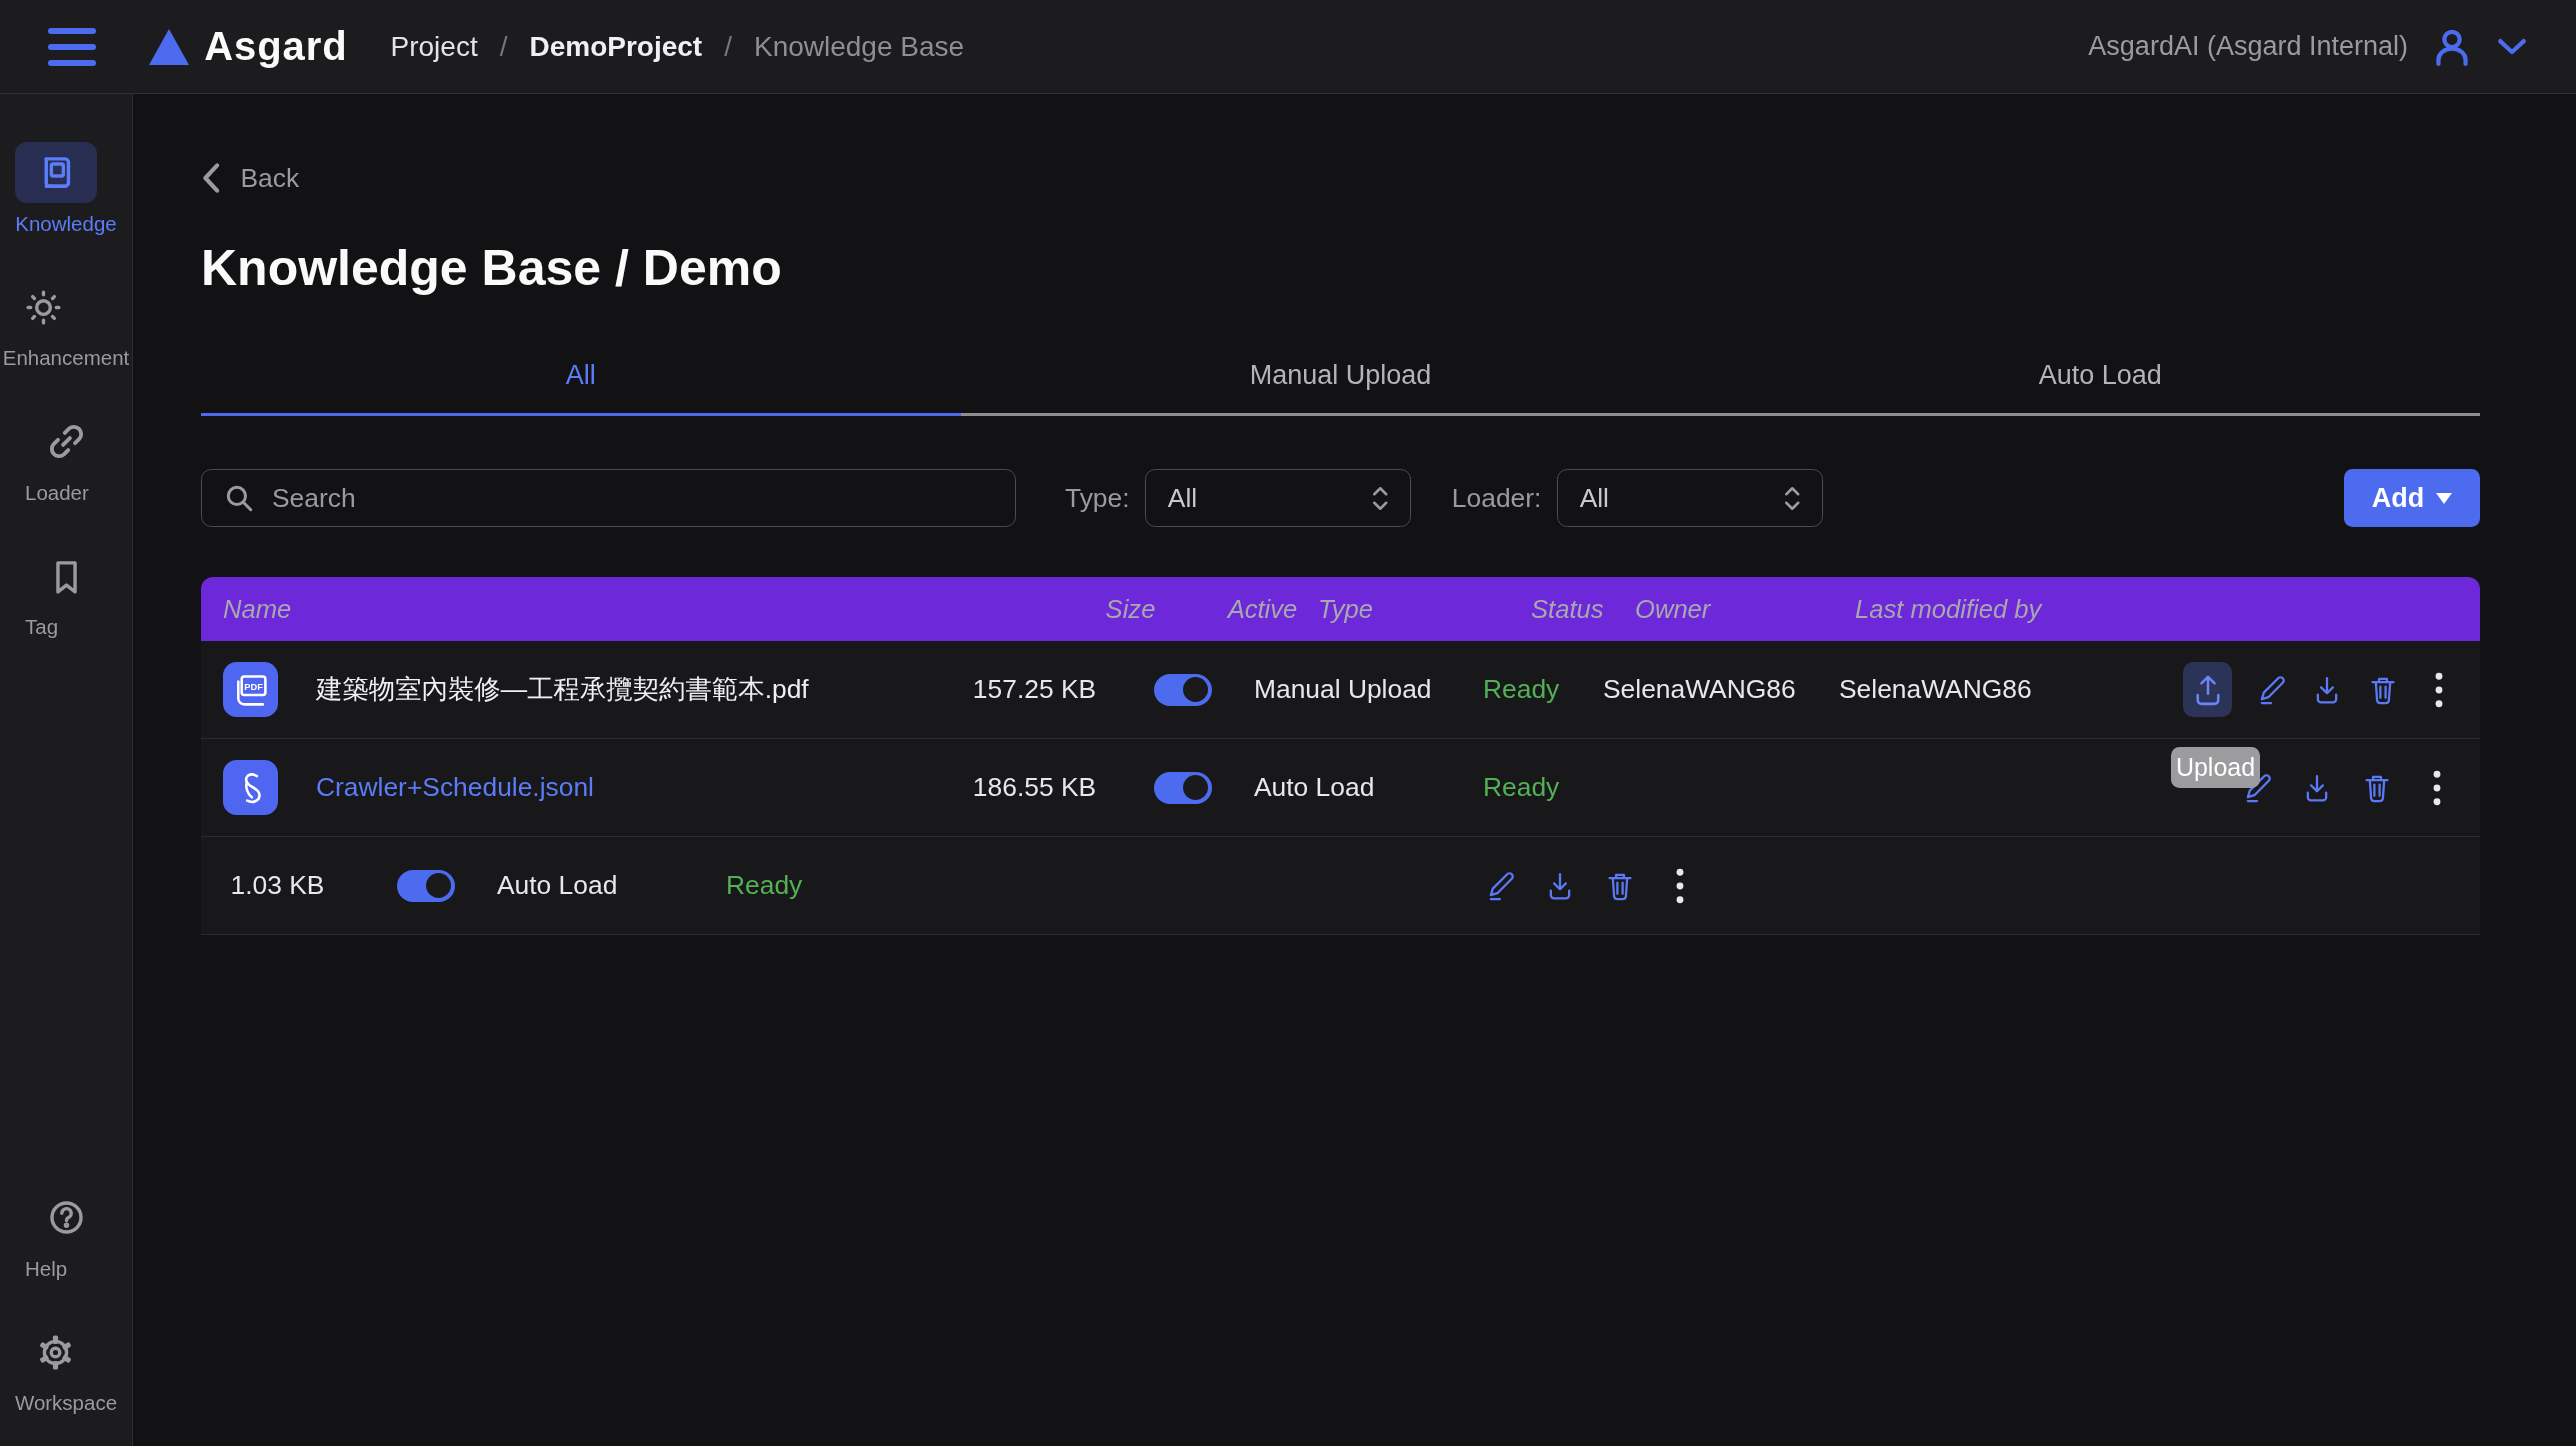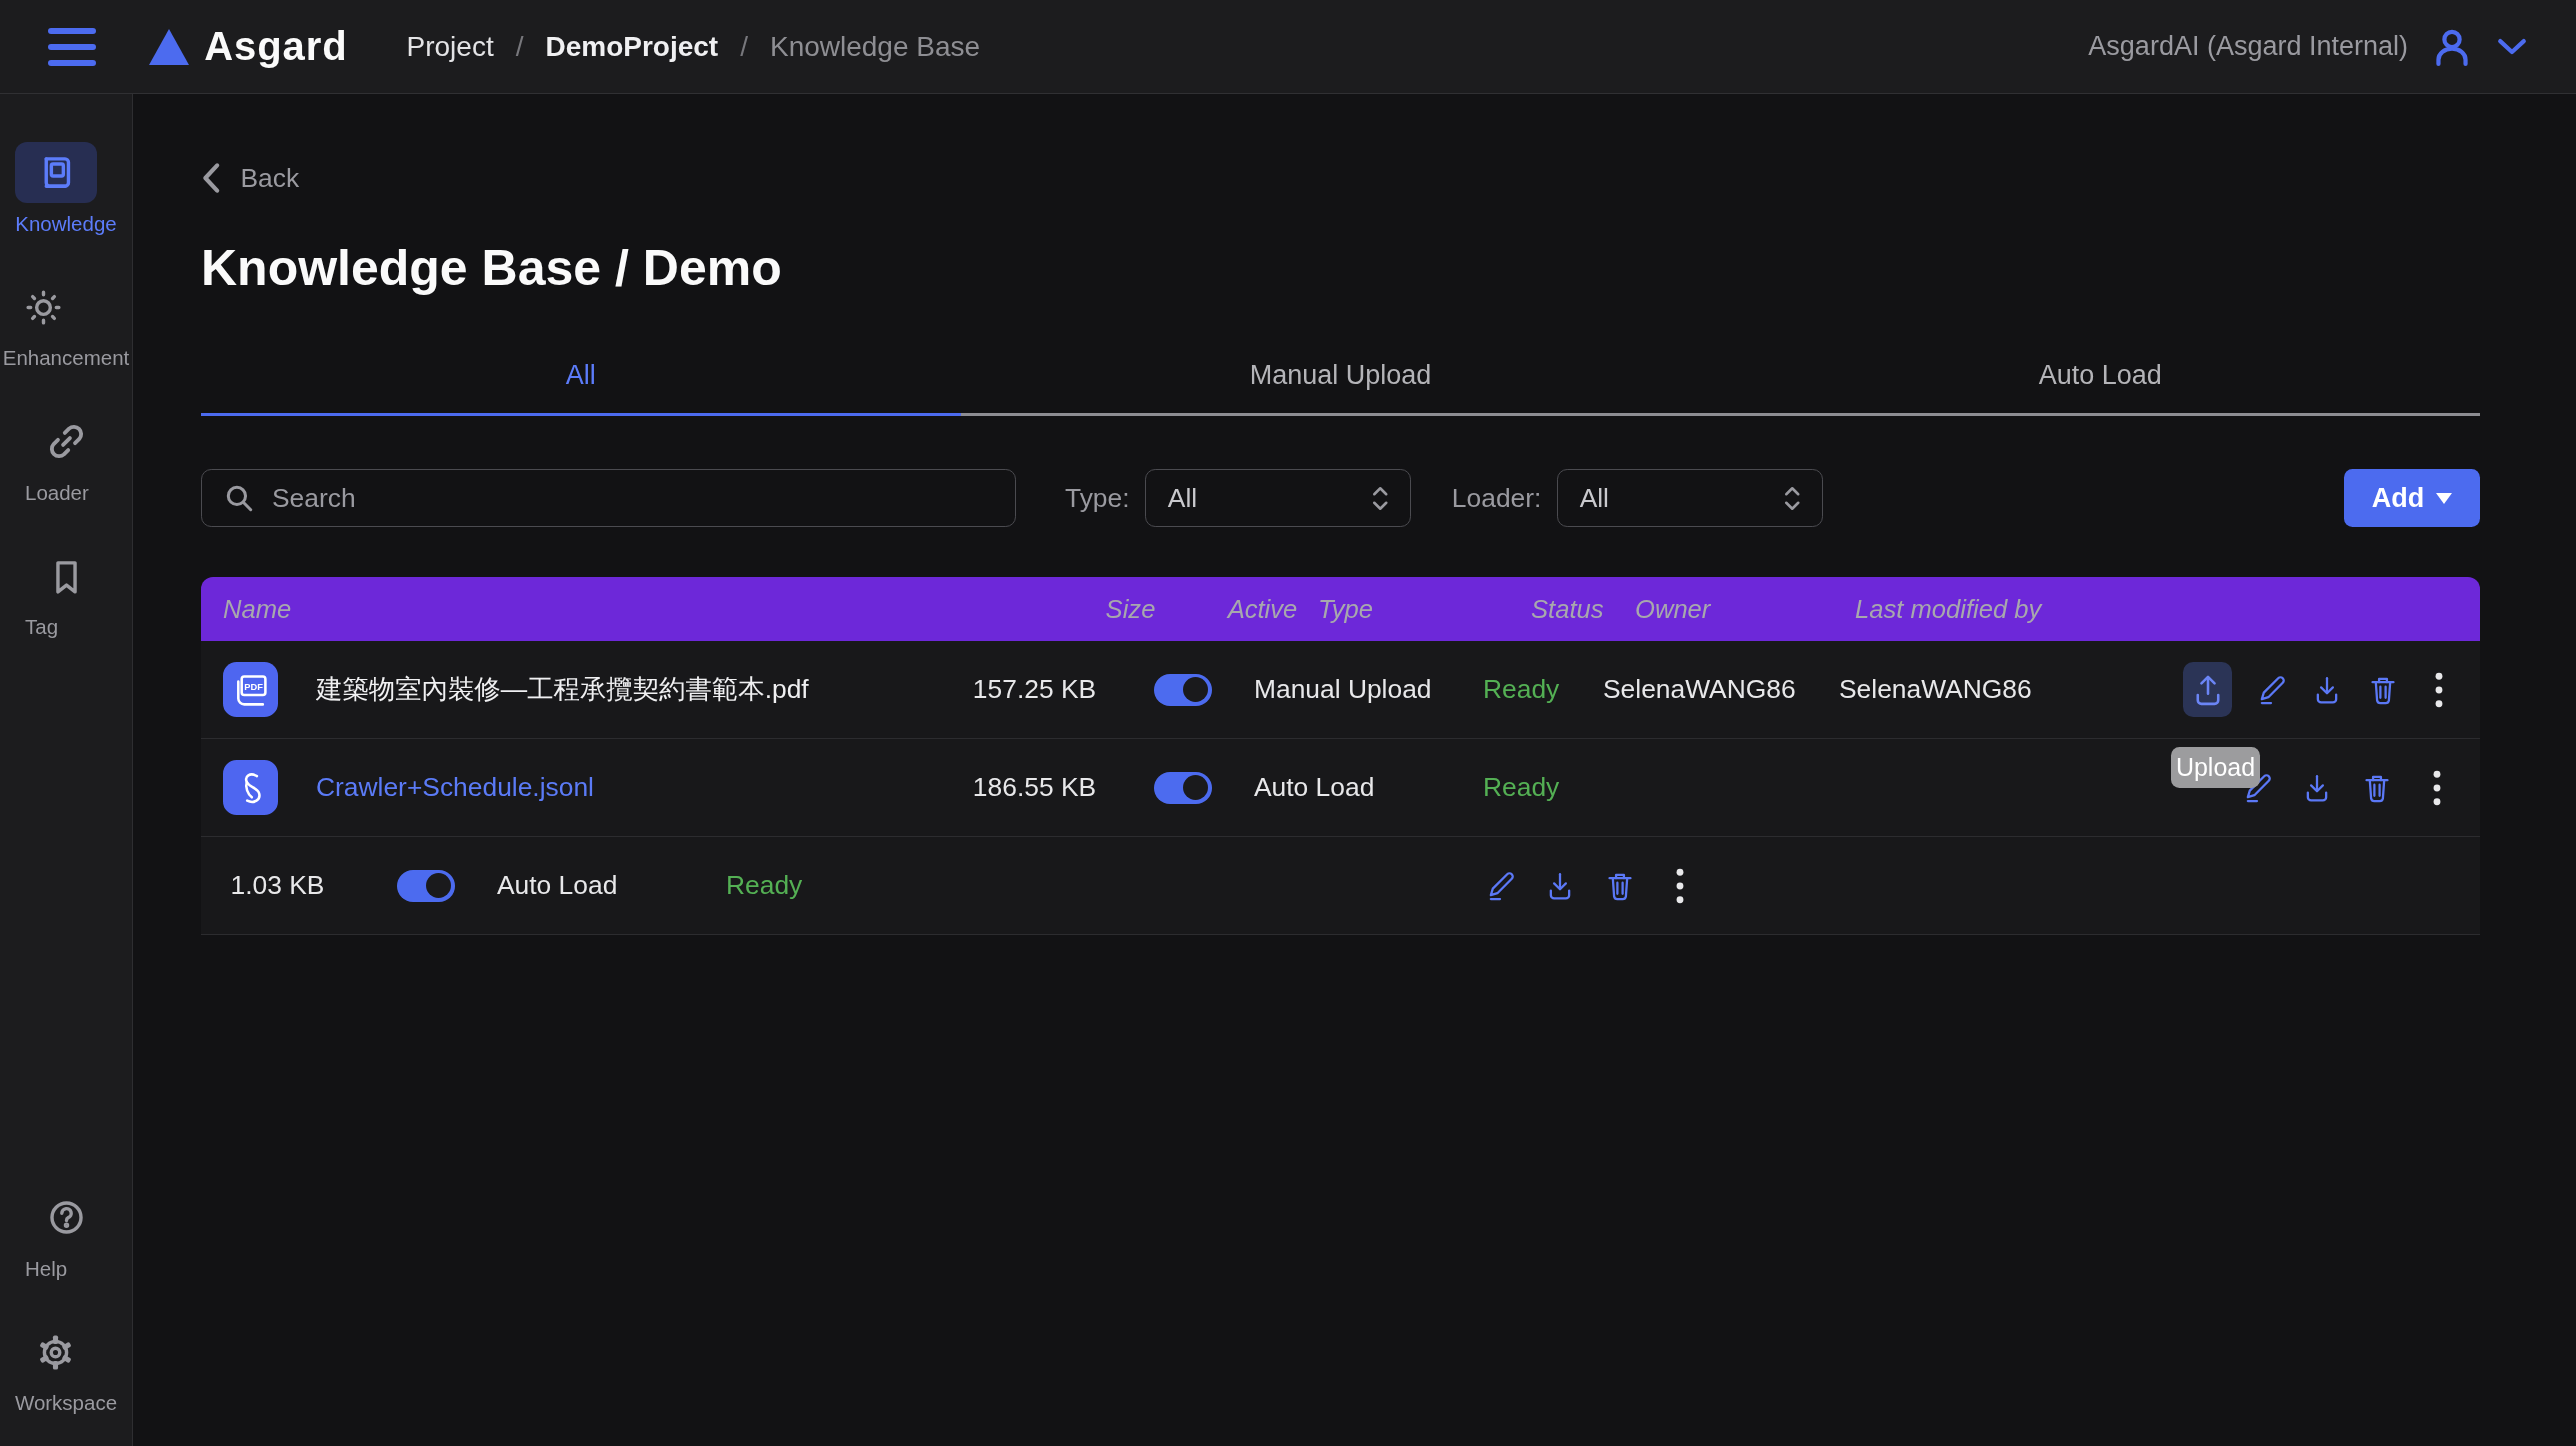--- a/index.html
+++ b/index.html
@@ -12,21 +12,21 @@
     position:relative;
   }
   
   .topbar {
     position:absolute; top:0; left:0; width:2576px; height:94px;
     background:#1c1c1e; border-bottom:1.7px solid #303033;
     display:flex; align-items:center; padding:0 48px; gap:0;
   }
   .hamburger { width:48px; height:38px; display:flex; flex-direction:column; justify-content:space-between; cursor:pointer; margin-right:53px; }
   .hamburger span { display:block; height:6px; border-radius:3.4px; background:#4c6bef; }
-  .logo { display:flex; align-items:center; gap:15.3px; margin-right:59px; }
+  .logo { display:flex; align-items:center; gap:15.3px; margin-right:43px; }
   .logo-triangle { width:0; height:0; border-left:20.5px solid transparent; border-right:20.5px solid transparent; border-bottom:36px solid #4c6bef; }
   .logo-text { font-size:40px; font-weight:700; color:#fafafa; letter-spacing:0.9px; }
   .breadcrumb { display:flex; align-items:center; gap:22px; font-size:28px; }
   .crumb-1 { color:#e4e4e6; }
   .crumb-2 { color:#f0f0f2; font-weight:700; }
   .crumb-sep { color:#77777c; }
   .crumb-3 { color:#8e8e93; }
   .topbar-right { margin-left:auto; display:flex; align-items:center; gap:22px; }
   .account-label { color:#9a9aa0; font-size:27px; }
   .icon-btn { display:flex; align-items:center; justify-content:center; cursor:pointer; }

